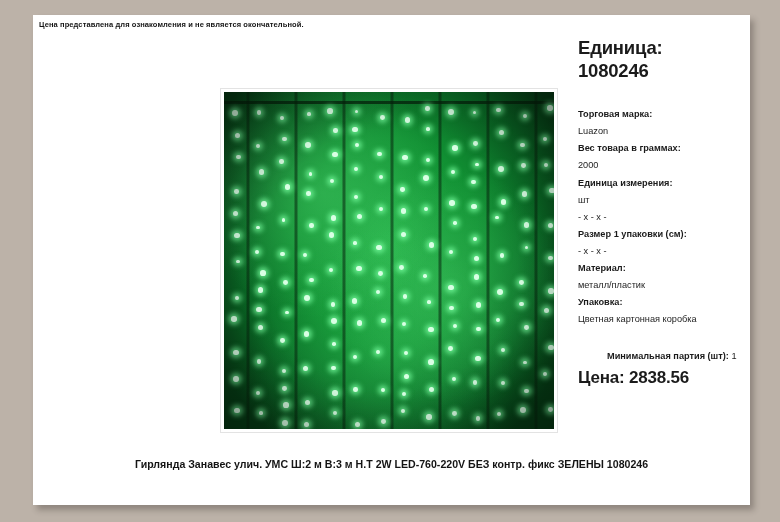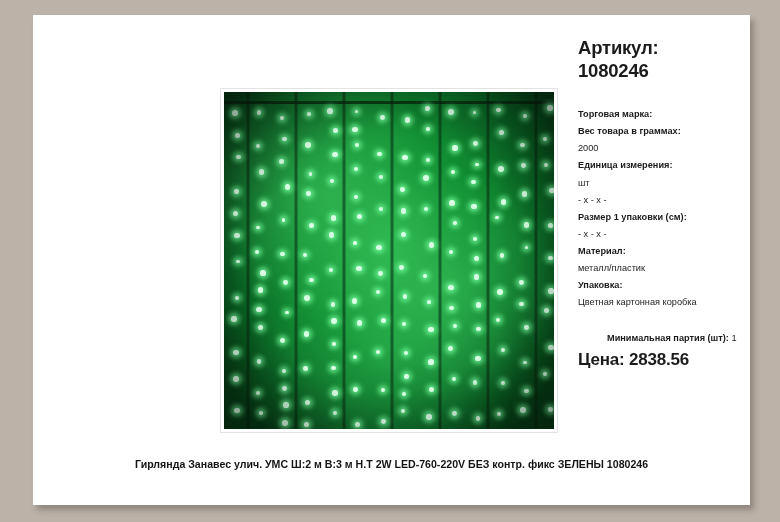--- a/index.html
+++ b/index.html
@@ -159,20 +159,21 @@
     font-weight: bold;
     color: #141414;
     white-space: nowrap;
   }
 </style>
 </head>
 <body>
 
 <div id="page-sheet">
 
+  <div class="disclaimer">Цена представлена для ознакомления и не является окончательной.</div>
 
   <div class="photo-frame">
     <div class="photo">
       <div class="photo-glow"></div>
       <div class="strands"></div>
       <div class="top-wire"></div>
       <div class="leds" id="led-layer">
           <div class="led" style="left: 8.39179px; top: 18.1702px; width: 5.82643px; height: 5.82643px;"></div>
           <div class="led" style="left: 10.9816px; top: 41.122px; width: 5.12827px; height: 5.12827px;"></div>
           <div class="led" style="left: 12.4205px; top: 63.1418px; width: 4.22497px; height: 4.22497px;"></div>
@@ -344,26 +345,27 @@
           <div class="led" style="left: 318.676px; top: 279.764px; width: 4.52585px; height: 4.52585px;"></div>
           <div class="led" style="left: 323.783px; top: 314.773px; width: 4.92361px; height: 4.92361px;"></div>
         </div>
       <div class="vignette"></div>
     </div>
   </div>
 
   <div class="info-col">
 
     <div class="article-heading">
-      <div>Артикул:</div>
+      <div>Единица:</div>
       <div>1080246</div>
     </div>
 
     <div class="spec-list" id="spec-list">
         <div class="spec-label">Торговая марка:</div>
+        <div class="spec-value">Luazon</div>
         <div class="spec-label">Вес товара в граммах:</div>
         <div class="spec-value">2000</div>
         <div class="spec-label">Единица измерения:</div>
         <div class="spec-value">шт</div>
         <div class="spec-value">- x - x -</div>
         <div class="spec-label">Размер 1 упаковки (см):</div>
         <div class="spec-value">- x - x -</div>
         <div class="spec-label">Материал:</div>
         <div class="spec-value">металл/пластик</div>
         <div class="spec-label">Упаковка:</div>

